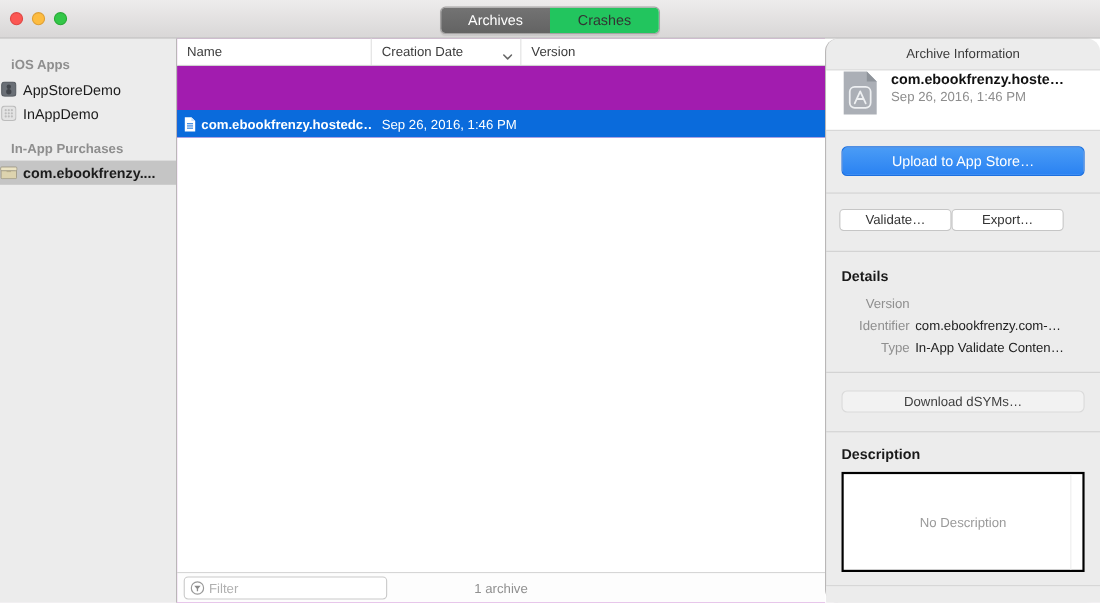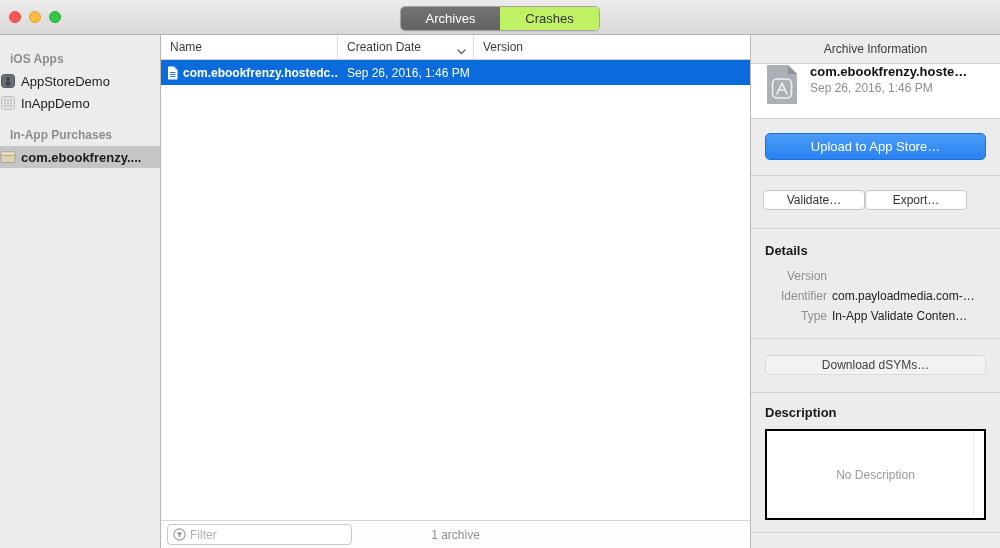--- a/index.html
+++ b/index.html
@@ -7,54 +7,54 @@
   .window { width:1000px; height:548px; display:flex; flex-direction:column; overflow:hidden; position:relative; }
 
   
   .titlebar { height:35px; flex:0 0 35px; background:linear-gradient(#edecec,#d9d7d7); border-bottom:1px solid #b4b2b2; position:relative; display:flex; align-items:center; }
   .traffic { display:flex; gap:8px; margin-left:9px; }
   .tl { width:12px; height:12px; border-radius:50%; }
   .tl.red { background:#fc5753; border:1px solid #df4744; }
   .tl.yellow { background:#fdbc40; border:1px solid #de9f34; }
   .tl.green { background:#33c748; border:1px solid #27aa35; }
   .segmented { position:absolute; left:50%; top:6px; transform:translateX(-50%); display:flex; height:25px; border:1px solid #a4a2a2; border-radius:5px; overflow:hidden; background:#fff; box-shadow:0 1px 1px rgba(0,0,0,0.08); }
-  .segment { width:99px; display:flex; align-items:center; justify-content:center; font-size:13px; color:#333; background:#bef264; cursor:default; }
+  .segment { width:99px; display:flex; align-items:center; justify-content:center; font-size:13px; color:#333; background:#22c55e; cursor:default; }
   .segment.active { background:linear-gradient(#737373,#636363); color:#fff; }
 
   
   .content { flex:1; display:flex; min-height:0; }
 
   
   .sidebar { width:161px; flex:0 0 161px; background:#ececec; border-right:1px solid #b9b7b7; padding-top:13px; }
   .side-header { font-size:12px; font-weight:bold; color:#8e8e8e; padding:4px 0 4px 10px; }
   .side-item { height:22px; display:flex; align-items:center; font-size:13px; color:#1c1c1c; cursor:default; }
   .side-item .icon { width:16px; height:16px; margin-right:5px; display:flex; align-items:center; justify-content:center; flex:0 0 16px; }
   .side-item.selected { background:#c5c5c5; font-weight:bold; }
   .side-gap { height:10px; }
 
   
   .main { flex:1; background:#a21caf; display:flex; flex-direction:column; min-width:0; }
   .thead { height:25px; flex:0 0 25px; display:grid; grid-template-columns:177px 136px 1fr; border-bottom:1px solid #d0d0d0; background:#fff; }
   .th { display:flex; align-items:center; padding-left:9px; font-size:12px; color:#3c3c3c; border-right:1px solid #e0e0e0; position:relative; }
   .th:last-child { border-right:none; }
   .th .sort { position:absolute; right:7px; top:9px; }
-  .trow { height:25px; flex:0 0 25px; display:grid; grid-template-columns:177px 136px 1fr; background:#0a6bdc; color:#fff; align-items:center; cursor:default; }
+  .trow { height:25px; flex:0 0 25px; display:grid; grid-template-columns:177px 136px 1fr; background:#0a6bdc; color:#fff; align-items:center; cursor:default;margin-top:40px; }
   .trow .cell { display:flex; align-items:center; padding-left:9px; font-size:12px; overflow:hidden; white-space:nowrap; }
   .trow .cell.name { font-weight:bold; padding-left:6px; }
   .trow .cell .icon { margin-right:5px; display:flex; flex:0 0 auto; }
   .tbody-space { flex:1; background:#fff; }
   .main-footer { height:28px; flex:0 0 28px; border-top:1px solid #d6d6d6; background:#fdfdfd; display:flex; align-items:center; position:relative; }
   .filter-field { margin-left:6px; width:185px; height:21px; border:1px solid #c9c9c9; border-radius:4px; background:#fff; display:flex; align-items:center; padding-left:5px; }
   .filter-field input { border:none; outline:none; font-size:12px; color:#444; width:140px; background:transparent; font-family:inherit; }
   .filter-field input::placeholder { color:#b0b0b0; }
   .filter-field .icon { display:flex; margin-right:4px; }
   .archive-count { position:absolute; left:0; right:0; text-align:center; font-size:12px; color:#909090; pointer-events:none; }
 
   
-  .inspector { width:250px; flex:0 0 250px; background:#ececec; border-left:1px solid #b9b7b7; display:flex; flex-direction:column; font-size:12px; }
+  .inspector { width:250px; flex:0 0 250px; background:#ececec; border-left:1px solid #b9b7b7; display:flex; flex-direction:column; font-size:12px;border-radius:12px; }
   .insp-header { height:28px; flex:0 0 28px; display:flex; align-items:center; justify-content:center; font-size:12px; color:#3c3c3c; }
   .insp-card { background:#ffffff; border-top:1px solid #d4d4d4; border-bottom:1px solid #d4d4d4; height:56px; flex:0 0 56px; display:flex; padding:0 10px 0 14px; }
   .insp-card .meta { margin-left:11px; min-width:0; }
   .insp-card .name { font-size:13px; font-weight:bold; color:#111; white-space:nowrap; overflow:hidden; }
   .insp-card .date { font-size:12px; color:#8d8d8d; margin-top:2px; }
   .sect { padding:14px 14px 15px 14px; }
   .divider { height:1px; background:#d1d1d1; flex:0 0 1px; }
   .btn-upload { width:100%; height:27px; border:1px solid #1a6fe0; border-radius:5px; background:linear-gradient(#4a9cf6,#2a82f2); color:#fff; font-size:13px; font-family:inherit; cursor:default; }
   .btn-row { display:flex; justify-content:flex-start; padding:14px 12px 18px 12px; }
   .btn-plain { width:102px; height:20px; border:1px solid #c6c6c6; border-radius:4px; background:#fff; font-size:12px; color:#333; font-family:inherit; cursor:default; }
@@ -208,21 +208,21 @@
 
       <div class="sect">
         <div class="sect-title">Details</div>
         <div class="detail-rows">
           <div class="drow">
             <span class="dlabel">Version</span>
             <span class="dvalue"></span>
           </div>
           <div class="drow">
             <span class="dlabel">Identifier</span>
-            <span class="dvalue">com.payloadmedia.com-…</span>
+            <span class="dvalue">com.ebookfrenzy.com-…</span>
           </div>
           <div class="drow">
             <span class="dlabel">Type</span>
             <span class="dvalue">In-App Validate Conten…</span>
           </div>
         </div>
       </div>
       <div class="divider"></div>
 
       <div class="dsym-wrap">

